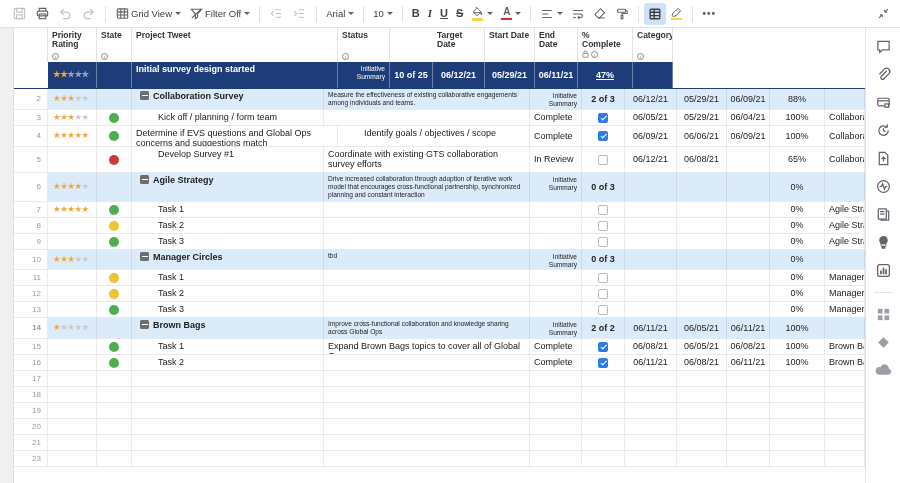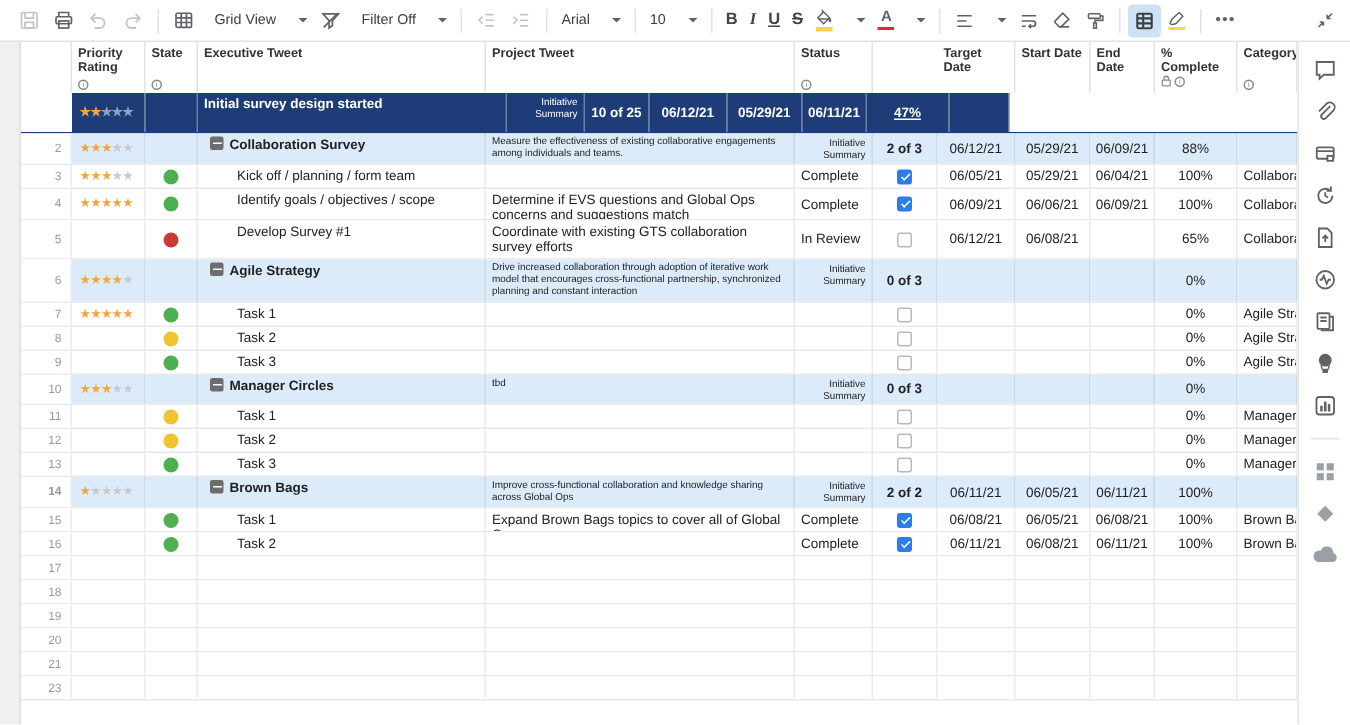--- a/index.html
+++ b/index.html
@@ -2,21 +2,21 @@
 <html style="--c-navy: #1d3c78; --c-blue: #dcebf9; --c-gold: #f0a63c; --c-starmut: #c9c9c9; --c-starmutnavy: #8fa0c4; --c-check: #2b7de9; --c-activebg: #cfe1f7;"><head>
 <meta charset="utf-8">
 <style>
   html,body{margin:0;padding:0;background:#fff;}
   *{box-sizing:border-box;}
   body{font-family:"Liberation Sans", sans-serif; color:#222;}
   .app{position:relative;width:900px;height:483px;overflow:hidden;background:#fff;}
 
   
   .toolbar{height:28px;display:flex;align-items:center;padding:0 6px 0 8px;border-bottom:1px solid #e2e2e2;background:#fff;}
-  .tbtn{display:flex;align-items:center;gap:13px;height:22px;padding:0 4px;border-radius:3px;color:#3c4043;font-size:9.5px;white-space:nowrap;cursor:pointer;}
+  .tbtn{display:flex;align-items:center;gap:1px;height:22px;padding:0 4px;border-radius:3px;color:#3c4043;font-size:9.5px;white-space:nowrap;cursor:pointer;}
   .tbtn svg{display:block;}
   .tsep{width:1px;height:16px;background:#e0e0e0;margin:0 5px;flex:0 0 auto;}
   .caret{width:0;height:0;border-left:3px solid transparent;border-right:3px solid transparent;border-top:3.5px solid #5f6368;margin-left:2px;}
   .dis{opacity:.38;}
   .glyph{font-size:11px;font-weight:bold;color:#444;line-height:1;}
   .glyph.i{font-style:italic;font-family:"Liberation Serif",serif;}
   .glyph.u{text-decoration:underline;}
   .glyph.s{text-decoration:line-through;}
   .swatchbar{display:block;width:11px;height:2.5px;margin-top:1px;}
   .stack{display:flex;flex-direction:column;align-items:center;}
@@ -273,24 +273,20 @@
             <span class="hicons">
               <span class="info">i</span>
             </span>
           </div>
           <div class="hcell" style="width: 35px;">
             <span>State</span>
             <span class="hicons">
               <span class="info">i</span>
             </span>
           </div>
-          <div class="hcell" style="width: 192px;">
-            <span>Executive Tweet</span>
-            <span class="hicons"></span>
-          </div>
           <div class="hcell" style="width: 206px;">
             <span>Project Tweet</span>
             <span class="hicons"></span>
           </div>
           <div class="hcell" style="width: 52px;">
             <span>Status</span>
             <span class="hicons">
               <span class="info">i</span>
             </span>
           </div>
@@ -447,25 +443,25 @@
             <div class="cell c-priority" style="width: 49px; padding-left: 5px;">
               <span class="star gold">★</span>
               <span class="star gold">★</span>
               <span class="star gold">★</span>
               <span class="star gold">★</span>
               <span class="star gold">★</span>
             </div>
             <div class="cell c-state" style="width: 35px;">
               <span class="dot" style="background: rgb(76, 175, 80);"></span>
             </div>
+            <div class="cell c-project" style="width: 206px;">
+              <span>Determine if EVS questions and Global Ops concerns and suggestions match</span>
+            </div>
             <div class="cell c-exec" style="width: 192px; padding-left: 26px;">
               <span class="exec-text">Identify goals / objectives / scope</span>
-            </div>
-            <div class="cell c-project" style="width: 206px;">
-              <span>Determine if EVS questions and Global Ops concerns and suggestions match</span>
             </div>
             <div class="cell c-status" style="width: 52px;">
               <span>Complete</span>
             </div>
             <div class="cell c-done" style="width: 43px;">
               <span class="cbx on"></span>
             </div>
             <div class="cell c-target" style="width: 52px;">
               <span>06/09/21</span>
             </div>

